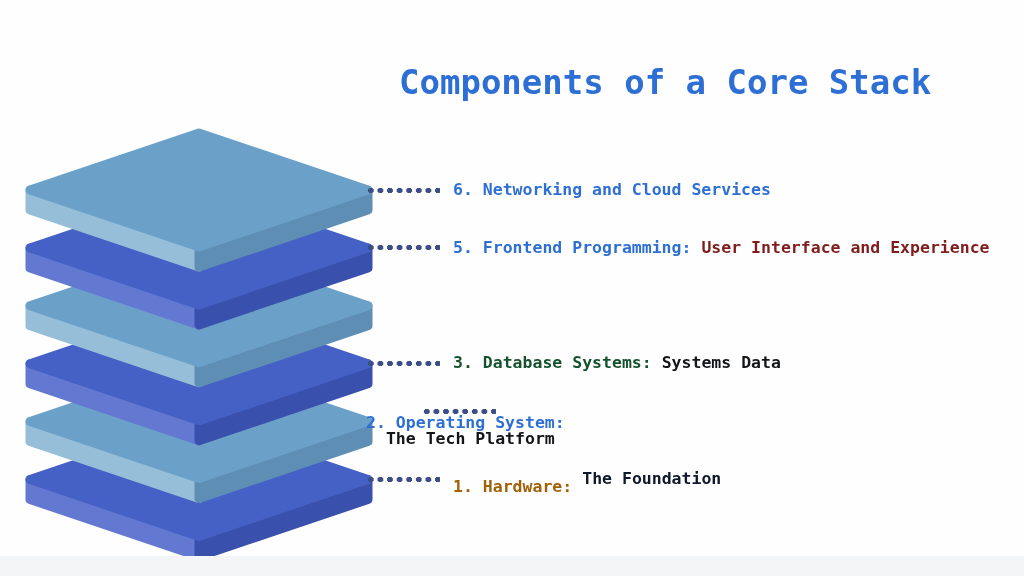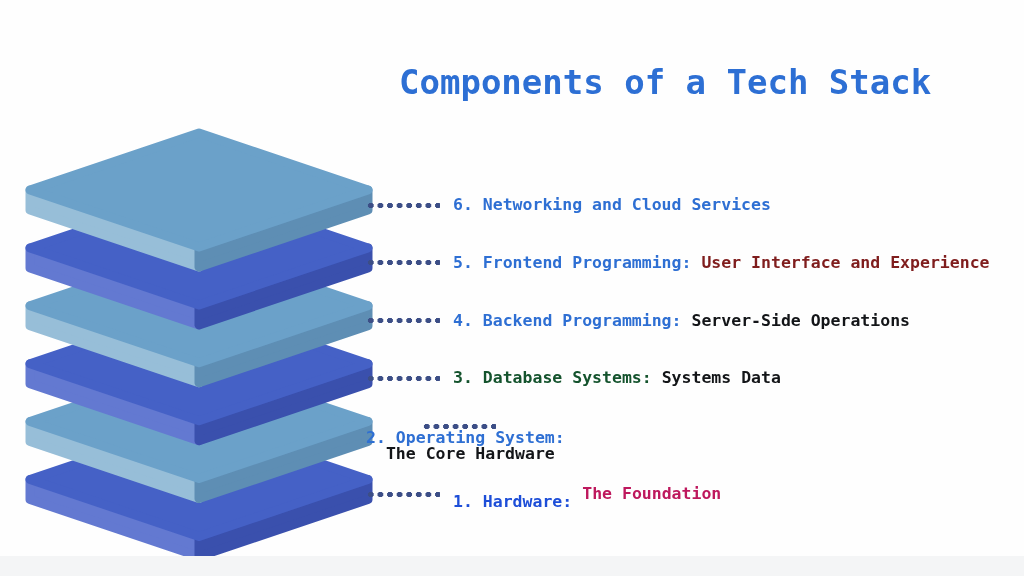--- a/index.html
+++ b/index.html
@@ -16,21 +16,21 @@
     margin:0;
     font-size:34px;
     font-weight:bold;
     letter-spacing:0px;
     white-space:pre;
   }
   .stack-svg{
     position:absolute;
     left:0;top:0;
   }
-  .rows{position:absolute;left:0;top:15px;width:1024px;height:468px;pointer-events:none;}
+  .rows{position:absolute;left:0;top:0;width:1024px;height:468px;pointer-events:none;}
   .row{
     position:absolute;
     left:366px;
     height:28px;
     display:flex;
     align-items:center;
   }
   .dots{
     width:74px;height:7px;
     flex:none;
@@ -50,21 +50,21 @@
     position:absolute;
     left:0;bottom:0;
     width:1024px;height:20px;
     background:#F4F5F6;
   }
 </style>
 </head>
 <body>
 
 <div class="canvas">
-  <h1 class="title" style="color: rgb(45, 111, 212);">Components of a Tech Stack</h1>
+  <h1 class="title" style="color: rgb(45, 111, 212);">Components of a Core Stack</h1>
   <svg class="stack-svg" width="420" height="576" viewBox="0 0 420 576">
       <g>
         <polygon points="30,479.5 199,536.5 199,556.5 30,499.5" fill="#6379D1" stroke="#6379D1" stroke-width="9" stroke-linejoin="round"></polygon>
         <polygon points="199,536.5 368,479.5 368,499.5 199,556.5" fill="#3A50AD" stroke="#3A50AD" stroke-width="9" stroke-linejoin="round"></polygon>
         <polygon points="199,422.5 368,479.5 199,536.5 30,479.5" fill="#4561C6" stroke="#4561C6" stroke-width="9" stroke-linejoin="round"></polygon>
       </g>
       <g>
         <polygon points="30,421.6 199,478.6 199,498.6 30,441.6" fill="#97BED8" stroke="#97BED8" stroke-width="9" stroke-linejoin="round"></polygon>
         <polygon points="199,478.6 368,421.6 368,441.6 199,498.6" fill="#5E8EB4" stroke="#5E8EB4" stroke-width="9" stroke-linejoin="round"></polygon>
         <polygon points="199,364.6 368,421.6 199,478.6 30,421.6" fill="#6BA1C9" stroke="#6BA1C9" stroke-width="9" stroke-linejoin="round"></polygon>
@@ -94,35 +94,30 @@
       <div class="row" style="top: 176px;">
         <span class="dots" style="background-image: radial-gradient(circle, rgb(60, 78, 134) 2.6px, rgba(0, 0, 0, 0) 3px);"></span>
         <span class="lab" style="color: rgb(46, 111, 211);">6. Networking and Cloud Services</span>
         <span class="det" style="color: rgb(19, 21, 24);"></span>
       </div>
       <div class="row" style="top: 233.9px;">
         <span class="dots" style="background-image: radial-gradient(circle, rgb(60, 78, 134) 2.6px, rgba(0, 0, 0, 0) 3px);"></span>
         <span class="lab" style="color: rgb(46, 111, 211);">5. Frontend Programming:</span>
         <span class="det" style="color: #7f1d1d;">User Interface and Experience</span>
       </div>
-      <div class="row" style="top: 291.8px;">
-        <span class="dots" style="background-image: radial-gradient(circle, rgb(60, 78, 134) 2.6px, rgba(0, 0, 0, 0) 3px);"></span>
-        <span class="lab" style="color: rgb(46, 111, 211);">4. Backend Programming:</span>
-        <span class="det" style="color: rgb(19, 21, 24);">Server-Side Operations</span>
-      </div>
       <div class="row" style="top: 349.7px;">
         <span class="dots" style="background-image: radial-gradient(circle, rgb(60, 78, 134) 2.6px, rgba(0, 0, 0, 0) 3px);"></span>
         <span class="lab" style="color: #14532d;">3. Database Systems:</span>
         <span class="det" style="color: rgb(19, 21, 24);">Systems Data</span>
       </div>
       <div class="row" style="top: 407.6px; flex-direction: column;">
         <span class="dots" style="background-image: radial-gradient(circle, rgb(60, 78, 134) 2.6px, rgba(0, 0, 0, 0) 3px);"></span>
         <span class="lab" style="color: rgb(46, 111, 211);">2. Operating System:</span>
-        <span class="det" style="color: rgb(19, 21, 24);">The Core Hardware</span>
+        <span class="det" style="color: rgb(19, 21, 24);">The Tech Platform</span>
       </div>
       <div class="row" style="top: 465.5px;">
         <span class="dots" style="background-image: radial-gradient(circle, rgb(60, 78, 134) 2.6px, rgba(0, 0, 0, 0) 3px);"></span>
-        <span class="lab" style="color: #1d4ed8; margin-top: 15px;">1. Hardware:</span>
-        <span class="det" style="color: #be185d; text-align: center;">The Foundation</span>
+        <span class="lab" style="color: #a16207; margin-top: 15px;">1. Hardware:</span>
+        <span class="det" style="color: #0f172a; text-align: center;">The Foundation</span>
       </div>
     </div>
   <div class="band" style="background: rgb(244, 245, 246);"></div>
 </div>
 
 </body></html>

